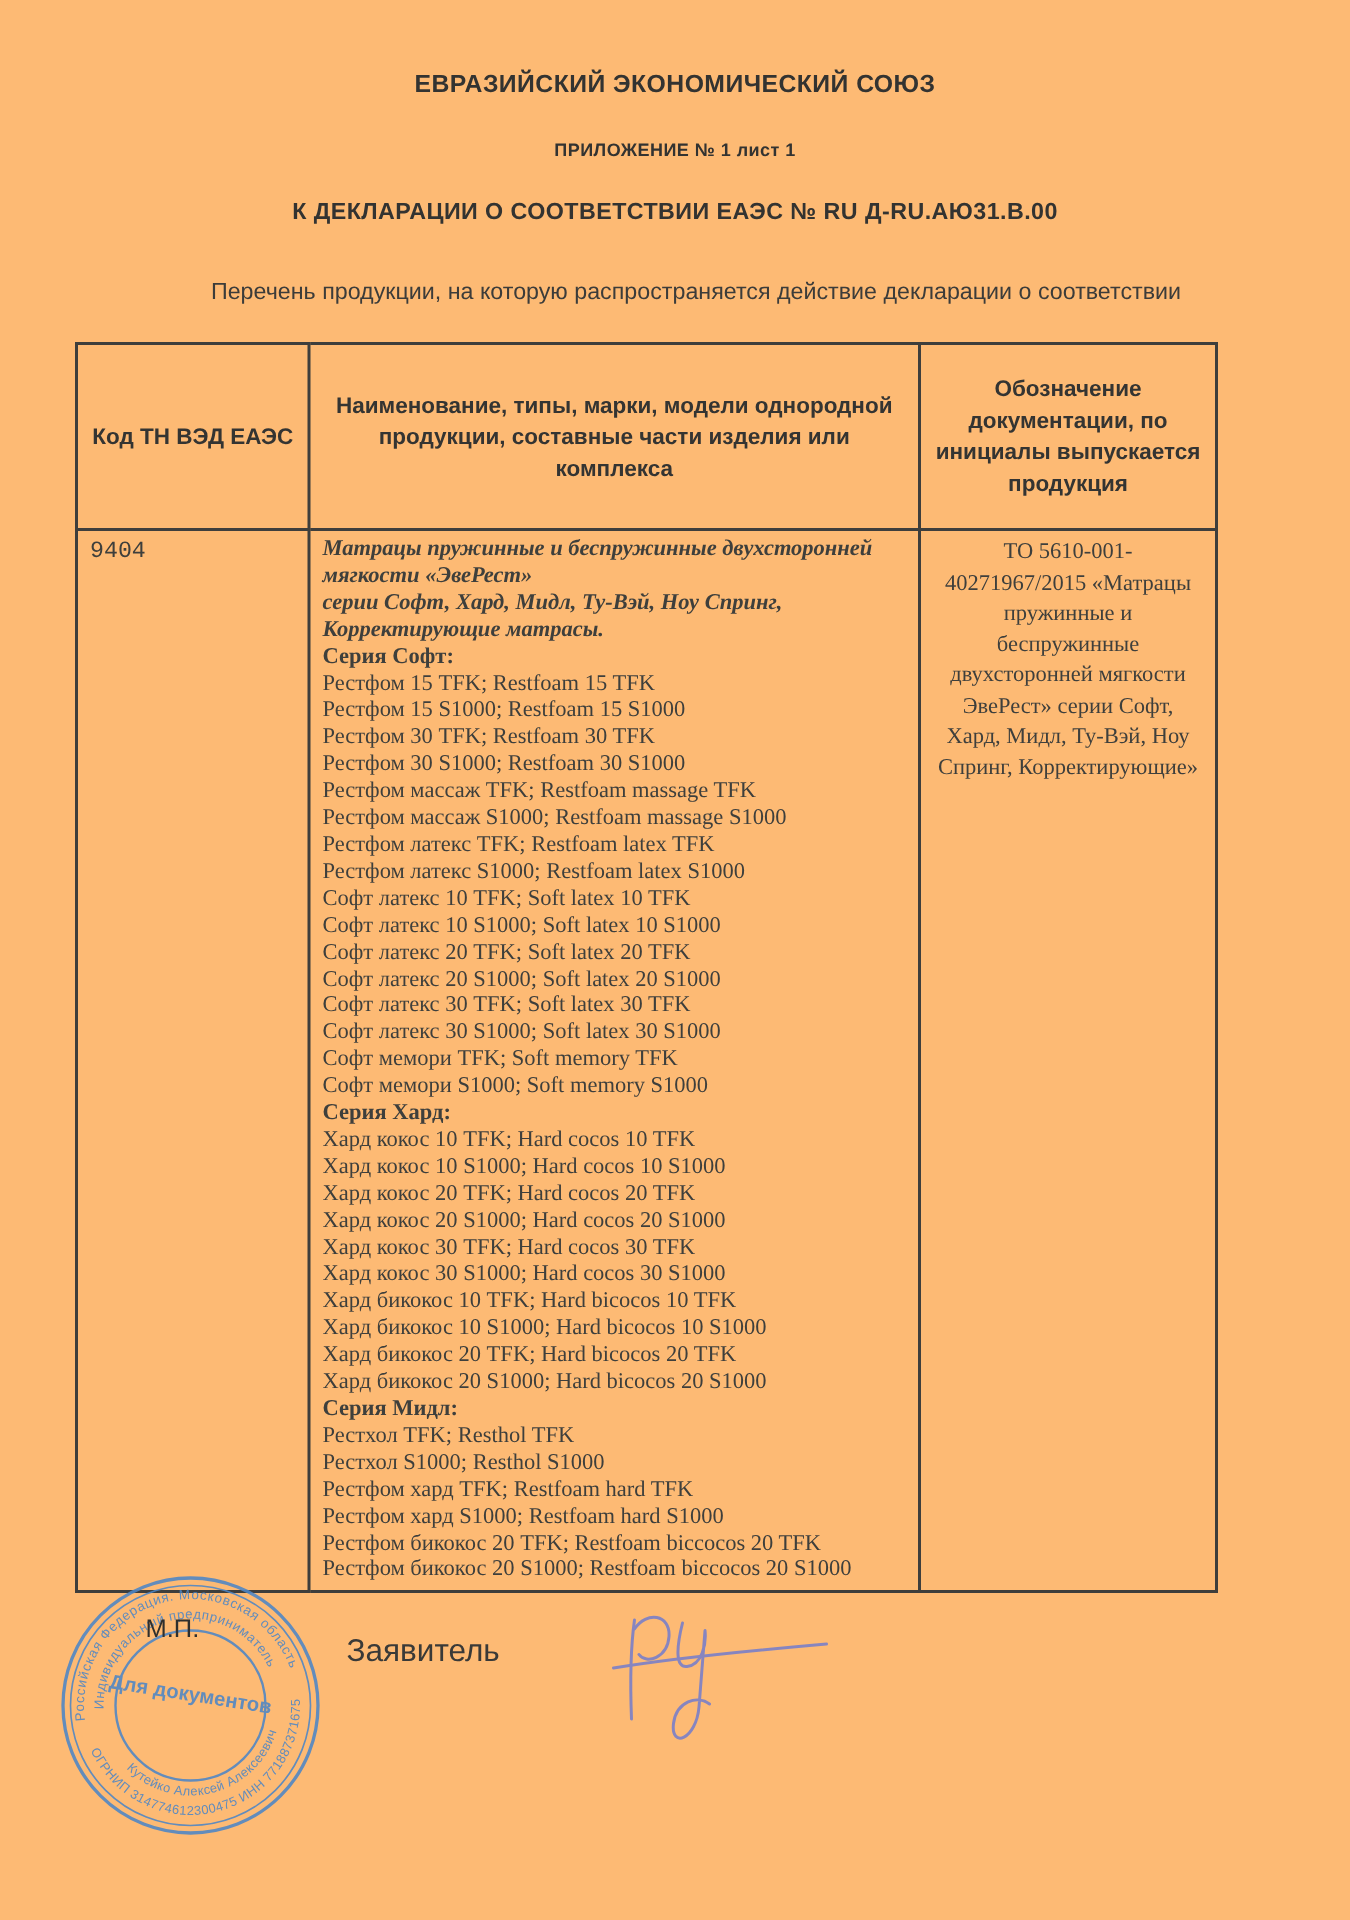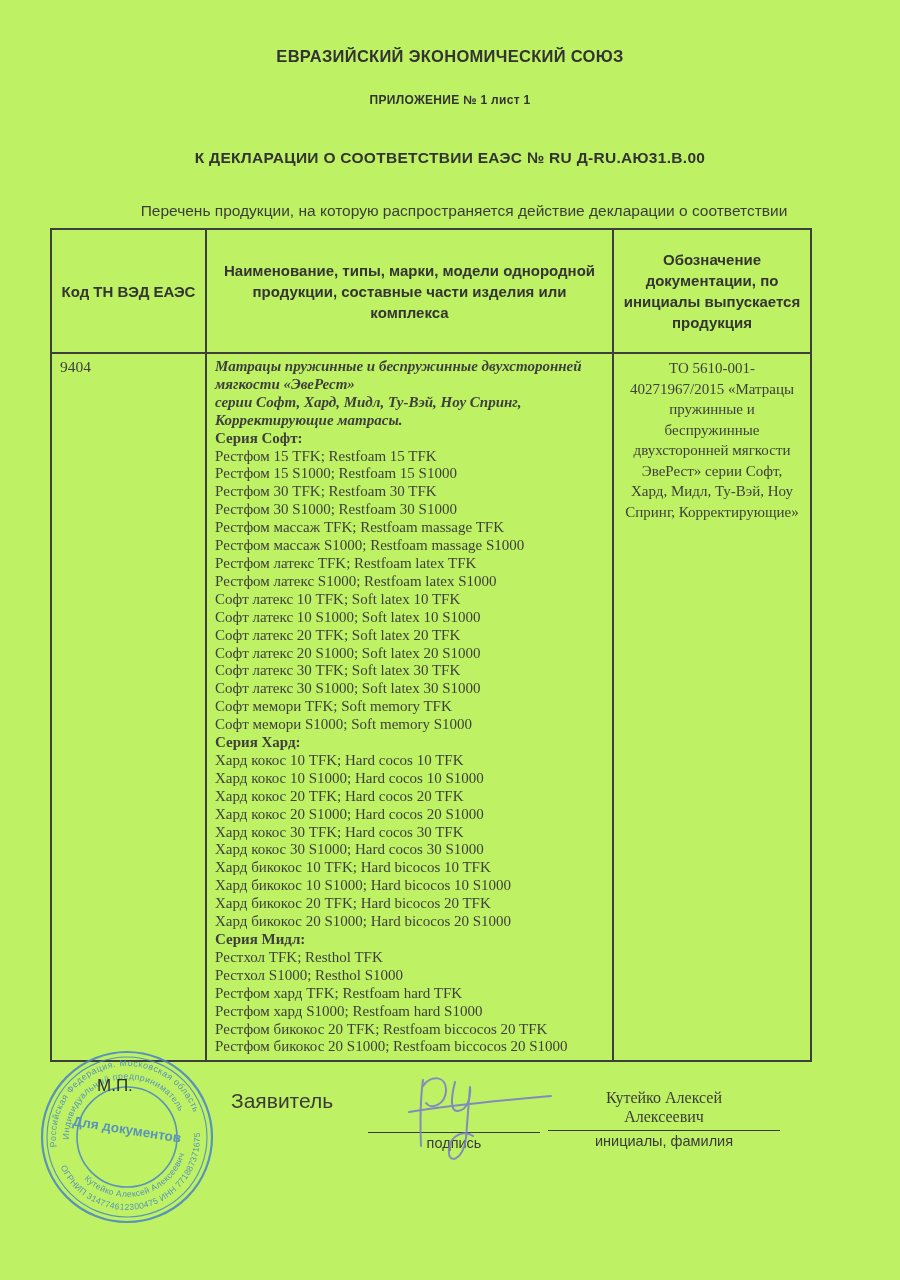--- a/index.html
+++ b/index.html
@@ -1,33 +1,33 @@
 <!DOCTYPE html>
 <html><head>
 <meta charset="utf-8">
 <style>
   html,body{margin:0;padding:0;background:#ffffff;}
   #page{
     position:relative;
     width:900px;height:1280px;
-    background:#bef264;
+    background:#fdba74;
     font-family:"Liberation Sans",sans-serif;
     color:#3a3a38;
     overflow:hidden;
   }
   
   .title{
     text-align:center;
     font-weight:bold;
     color:#333331;
     letter-spacing:0.3px;
   }
   #title1{padding-top:47px;font-size:16.5px;}
   #title2{margin-top:27px;font-size:12px;}
-  #title3{margin-top:42px;font-size:15.5px;}
+  #title3{margin-top:26px;font-size:15.5px;}
   #intro{
     margin-top:35px;
     text-align:center;
     font-size:15.5px;
     color:#3c3c3a;
     margin-left:28px;
   }
   
   table.decl{
     position:absolute;
@@ -47,21 +47,21 @@
     text-align:center;
     vertical-align:middle;
     color:#343432;
     height:114px;
     line-height:21px;
   }
   col.c1{width:155px;}
   col.c2{width:407px;}
   col.c3{width:198px;}
   td.code-cell{
-    font-family:Liberation Serif, serif;
+    font-family:Liberation Mono, monospace;
     font-size:15.5px;
     color:#3e3f3c;
     padding-top:6px;
   }
   td.products-cell{
     font-family:"Liberation Serif",serif;
     font-size:15px;
     color:#3e3f3c;
     line-height:17.9px;
     padding-top:5px;
@@ -215,25 +215,15 @@
     <svg viewBox="0 0 150 110">
       <g stroke="#7b80c8" stroke-width="2" fill="none" stroke-linecap="round" stroke-linejoin="round">
         <path d="M16,74 C15,48 16,22 18,8"></path>
         <path d="M18,14 C26,2 42,4 41,19 C40,33 26,38 21,31"></path>
         <path d="M50,10 C46,26 45,40 53,39 C63,38 66,24 65,15 L61,66 C59,88 42,94 44,77 C46,62 60,58 68,64"></path>
         <path d="M4,40 C40,34 100,28 146,24"></path>
       </g>
     </svg>
   </div>
 
-  <div id="sign-block" class="abs">
-    <div id="sign-line"></div>
-    <div id="sign-caption">подпись</div>
-  </div>
-
-  <div id="name-block" class="abs">
-    <div class="name-line">Кутейко Алексей</div>
-    <div class="name-line">Алексеевич</div>
-    <div id="name-rule"></div>
-    <div id="name-caption">инициалы, фамилия</div>
-  </div>
+
 
 </div>
 
 </body></html>

